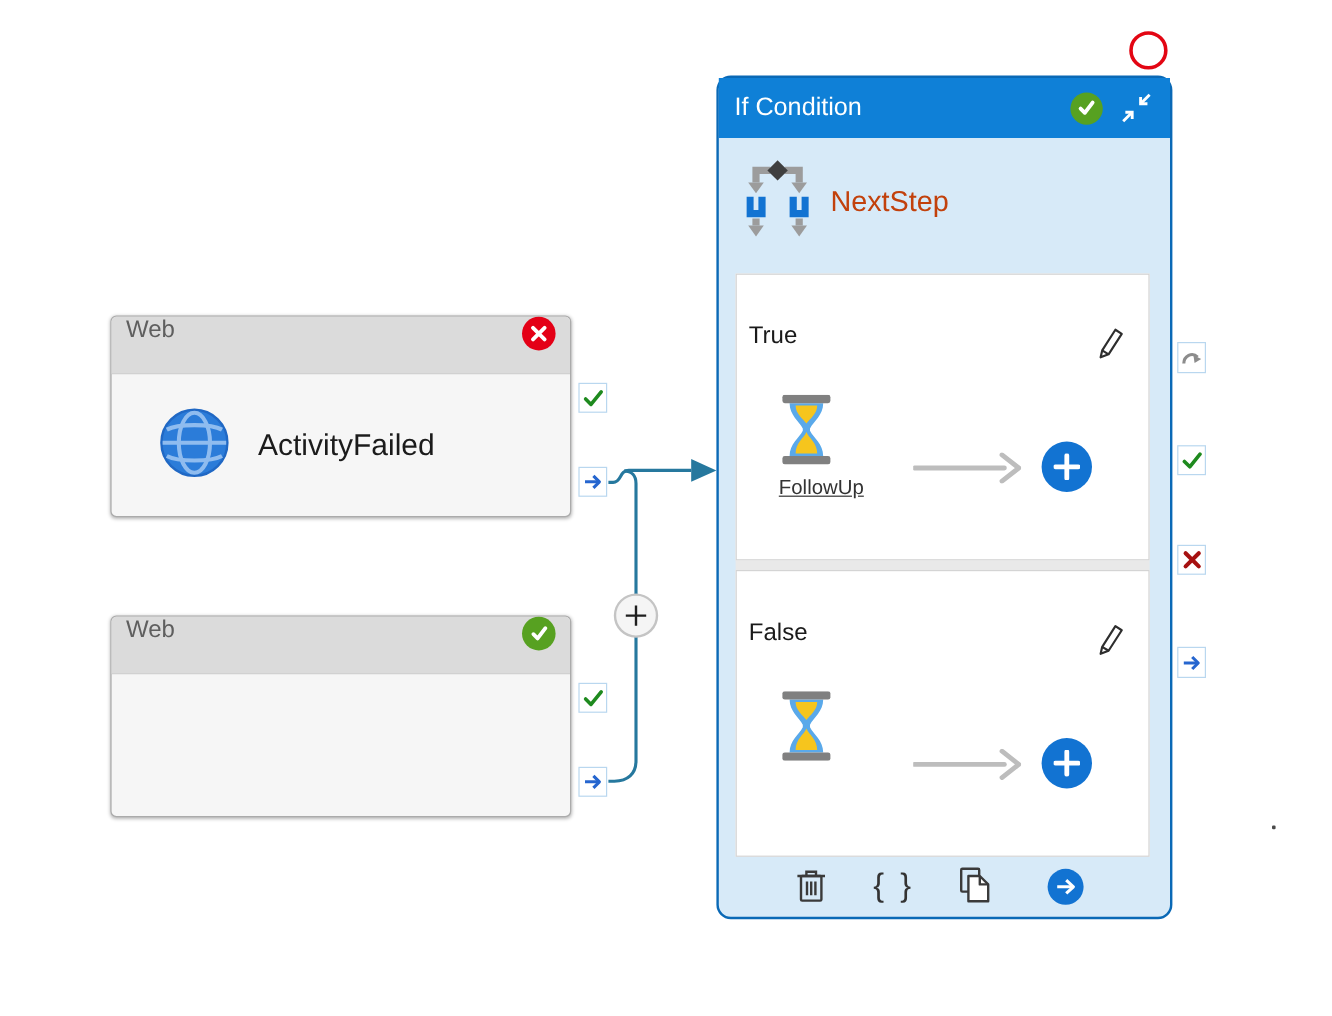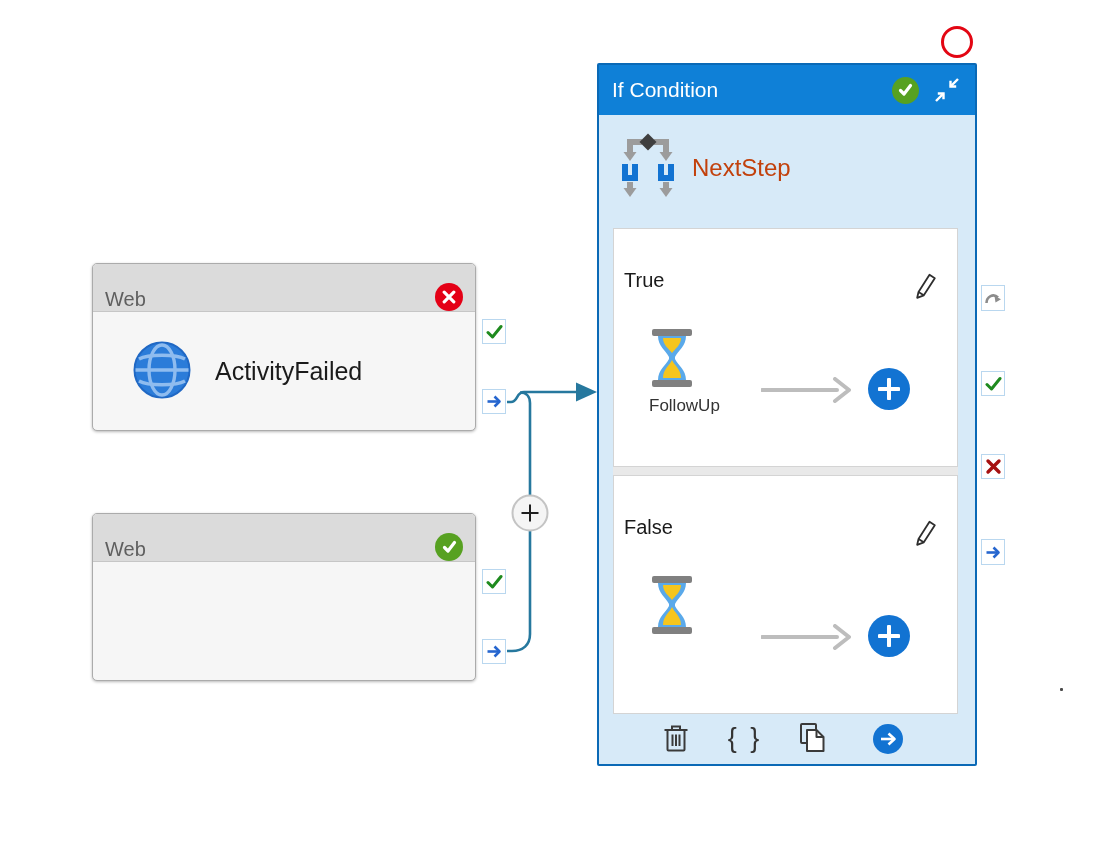--- a/index.html
+++ b/index.html
@@ -12,42 +12,42 @@
 
   
   .web-box {
     position:absolute; width:384px; height:168px; background:#F6F6F6;
     border:1px solid #ABABAB; border-radius:5px; box-shadow:0 1px 3px rgba(0,0,0,.28); z-index:2;
   }
   .web-box.failed { left:92px; top:263px; }
   .web-box.succeeded { left:92px; top:513px; }
   .web-header {
     height:48px; background:#DBDBDB; border-bottom:1px solid #C6C6C6;
-    border-radius:4px 4px 0 0; display:flex; align-items:flex-end; padding:0 12px;
+    border-radius:4px 4px 0 0; display:flex; align-items:flex-start; padding:0 12px;
   }
   .web-title { font-size:20px; color:#5F5F5F; }
   .badge {
     width:28px; height:28px; border-radius:50%; display:flex; align-items:center;
     justify-content:center; margin-left:auto; flex:0 0 auto;
   }
   .badge.red { background:#E40016; }
   .badge.green { background:#57A121; }
   .web-body { height:119px; display:flex; align-items:center; padding-left:40px; gap:24px; }
   .activity-name { font-size:25px; color:#1b1b1b; white-space:nowrap; }
 
   
   .port {
     position:absolute; width:24px; height:25px; background:#fff; border:1px solid #B9D7EF;
     display:flex; align-items:center; justify-content:center; z-index:3;
   }
 
   
   .if-box {
     position:absolute; left:597px; top:63px; width:380px; height:703px;
-    background:#D7EAF8; border:2px solid #0A69B6; border-radius:2px; z-index:2;
+    background:#D7EAF8; border:2px solid #0A69B6; border-radius:12px; z-index:2;
   }
   .if-header {
     position:absolute; left:0; top:0; right:0; height:50px; background:#0F80D7;
     display:flex; align-items:center; padding:0 13px;
   }
   .if-title { font-size:21px; color:#ffffff; }
   .if-header .badge { width:27px; height:27px; margin-left:auto; }
   .collapse-btn { width:30px; height:30px; margin-left:13px; display:flex; align-items:center; justify-content:center; }
 
   .nextstep-row { position:absolute; left:23px; top:68px; display:flex; align-items:center; gap:18px; }
@@ -57,21 +57,21 @@
     position:absolute; left:14px; top:163px; width:345px; height:486px; background:#E9E9E9;
   }
   .branch-panel {
     position:absolute; left:0; width:345px; height:239px; background:#ffffff; border:1px solid #D4D4D4;
   }
   .branch-panel.true { top:0; }
   .branch-panel.false { top:247px; }
   .branch-label { position:absolute; left:10px; top:40px; font-size:20px; font-weight:400; color:#1a1a1a; }
   .pencil-btn { position:absolute; right:20px; top:42px; width:26px; height:30px; }
   .wait-activity { position:absolute; left:35px; top:100px; width:92px; display:flex; flex-direction:column; align-items:flex-start; }
-  .wait-label { margin-top:4px; font-size:17px; color:#333; word-break:break-all; line-height:1.35; text-align:left; }
+  .wait-label { margin-top:4px; font-size:17px; color:#333; word-break:break-all; line-height:1.35; text-align:left;text-decoration:underline; }
   .branch-arrow { position:absolute; left:147px; top:148px; }
   .add-btn {
     position:absolute; left:254px; top:139px; width:42px; height:42px; border:none; border-radius:50%;
     background:#1273D2; display:flex; align-items:center; justify-content:center; cursor:pointer; padding:0;
   }
 
   .tool { position:absolute; display:flex; align-items:center; justify-content:center; }
   .tool.trash  { left:64px;  top:658px; width:26px; height:30px; }
   .tool.braces { left:128px; top:658px; width:36px; height:30px; font-size:27px; color:#333; letter-spacing:3px; }
   .tool.copy   { left:200px; top:657px; width:27px; height:31px; }

